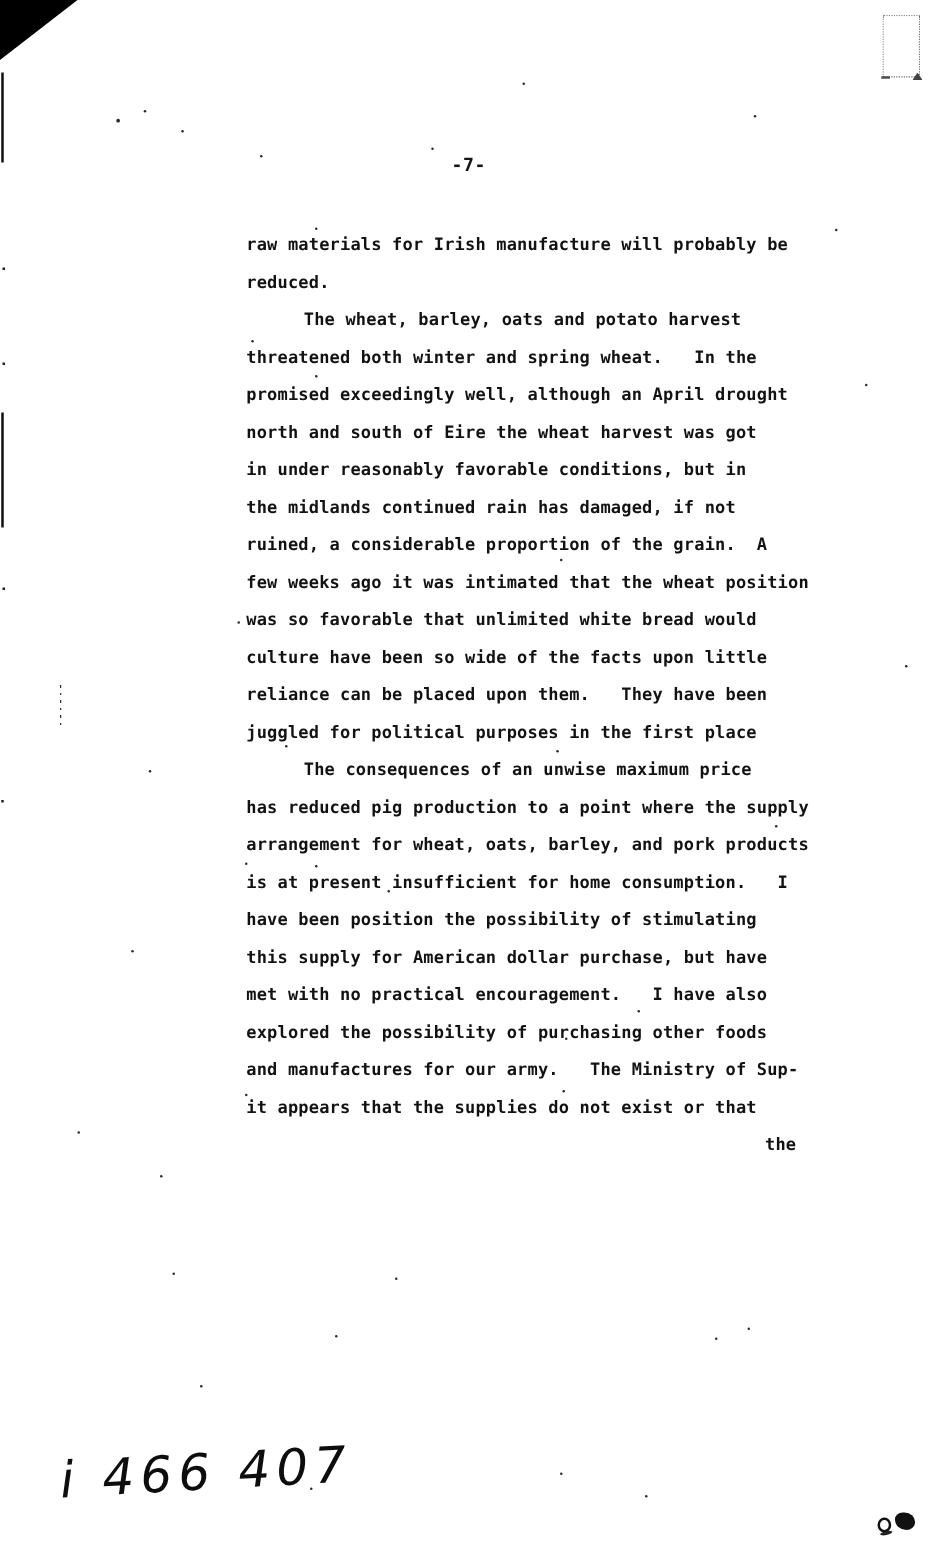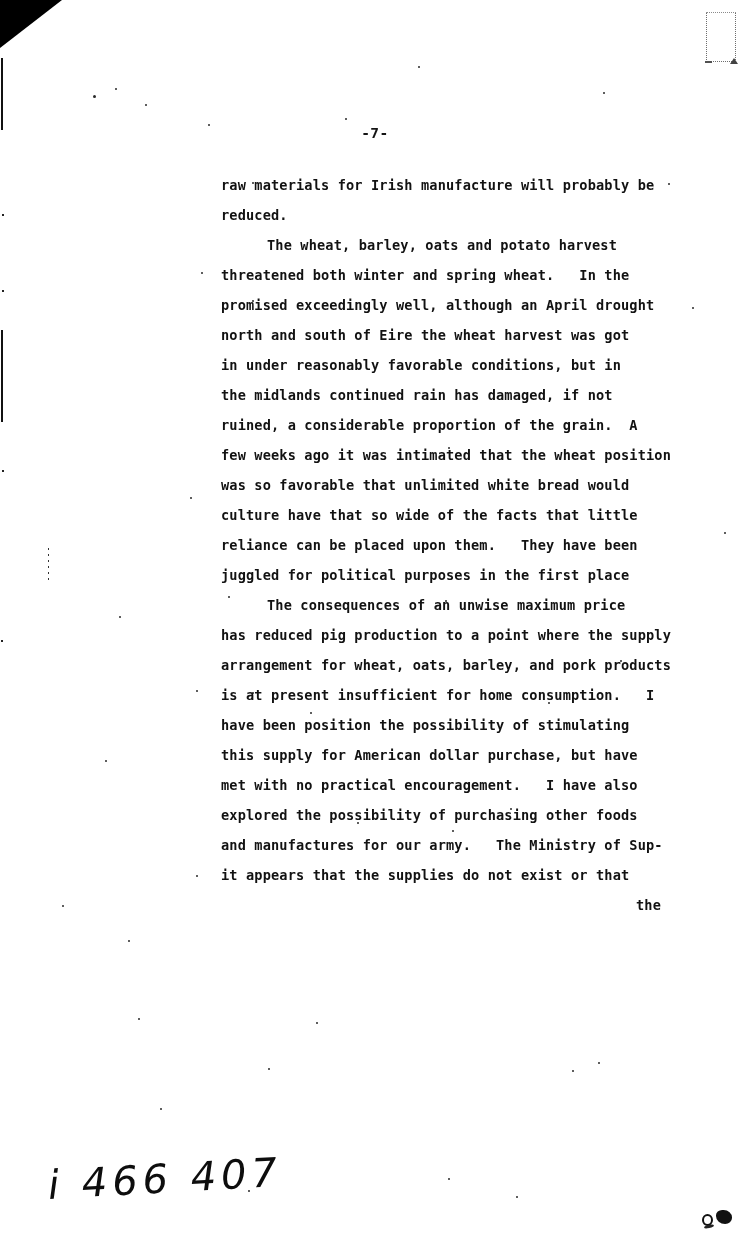--- a/index.html
+++ b/index.html
@@ -130,24 +130,23 @@
     width: 750px;
     text-align: center;
     font-size: 14.5px;
     font-weight: bold;
     letter-spacing: 0.5px;
     color: #141414;
   }
 
   #body-text {
     position: absolute;
-    top: 170px;
+    top: 181px;
     left: 197px;
     width: 520px;
-    margin-left: 24px;
   }
 
   .typed-line {
     height: 30px;
     line-height: 30px;
     font-size: 13.6px;
     letter-spacing: 0.15px;
     color: #121212;
     white-space: pre;
     font-weight: 600;
@@ -245,21 +244,21 @@
       <div class="typed-line">reduced.</div>
       <div class="typed-line indent">The wheat, barley, oats and potato harvest</div>
       <div class="typed-line">threatened both winter and spring wheat.   In the</div>
       <div class="typed-line">promised exceedingly well, although an April drought</div>
       <div class="typed-line">north and south of Eire the wheat harvest was got</div>
       <div class="typed-line">in under reasonably favorable conditions, but in</div>
       <div class="typed-line">the midlands continued rain has damaged, if not</div>
       <div class="typed-line">ruined, a considerable proportion of the grain.  A</div>
       <div class="typed-line">few weeks ago it was intimated that the wheat position</div>
       <div class="typed-line">was so favorable that unlimited white bread would</div>
-      <div class="typed-line">culture have that so wide of the facts that little</div>
+      <div class="typed-line">culture have been so wide of the facts upon little</div>
       <div class="typed-line">reliance can be placed upon them.   They have been</div>
       <div class="typed-line">juggled for political purposes in the first place</div>
       <div class="typed-line indent">The consequences of an unwise maximum price</div>
       <div class="typed-line">has reduced pig production to a point where the supply</div>
       <div class="typed-line">arrangement for wheat, oats, barley, and pork products</div>
       <div class="typed-line">is at present insufficient for home consumption.   I</div>
       <div class="typed-line">have been position the possibility of stimulating</div>
       <div class="typed-line">this supply for American dollar purchase, but have</div>
       <div class="typed-line">met with no practical encouragement.   I have also</div>
       <div class="typed-line">explored the possibility of purchasing other foods</div>

